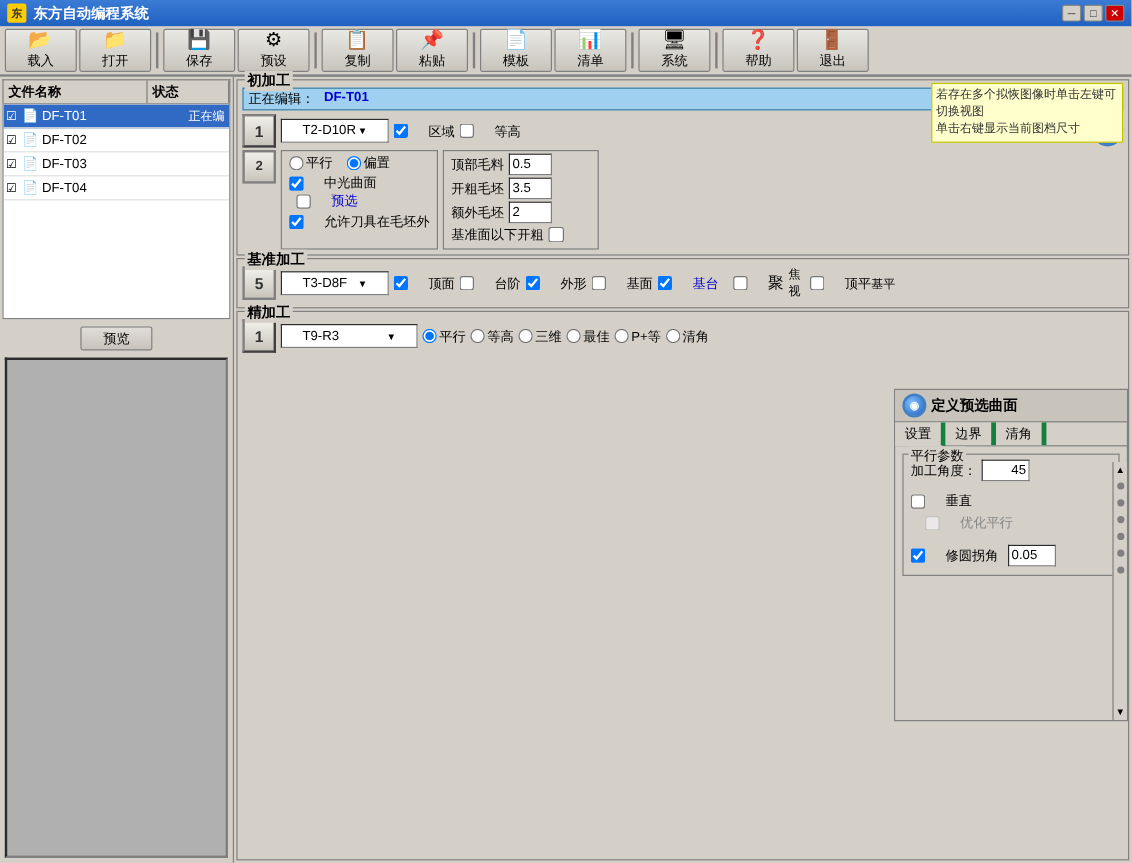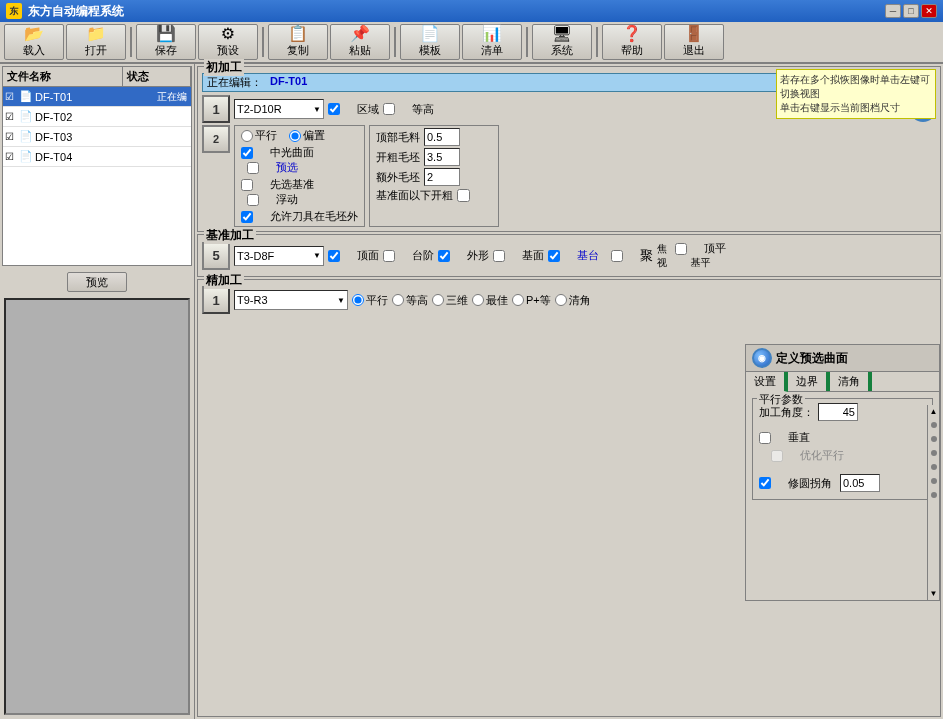--- a/index.html
+++ b/index.html
@@ -192,21 +192,21 @@
       cursor: pointer;
       color: #333;
     }
 
     .dropdown {
       height: 20px;
       background: white;
       border: 1px inset #808080;
       display: flex;
       align-items: center;
-      padding: 0 2px;
+      padding: 0 17px;
       cursor: pointer;
       font-size: 11px;
       min-width: 80px;
       justify-content: space-between;
     }
     .dropdown-arrow { margin-left: auto; font-size: 8px; }
 
     .checkbox-label {
       display: flex; align-items: center; gap: 17px;
       font-size: 11px; cursor: pointer;
@@ -518,30 +518,20 @@
           <div style="margin-bottom:2px;">
             <label class="checkbox-label">
               <input type="checkbox" checked="" style=""> 
                 <span>中光曲面</span>
             </label>
             <label class="checkbox-label" style="margin-left:6px;">
               <input type="checkbox" style=""> 
                 <span style="color:#0000cc;">预选</span>
             </label>
           </div>
-          <div style="margin-bottom:2px;">
-            <label class="checkbox-label">
-              <input type="checkbox" style=""> 
-                <span>先选基准</span>
-            </label>
-            <label class="checkbox-label" style="margin-left:6px;">
-              <input type="checkbox" style=""> 
-                <span>浮动</span>
-            </label>
-          </div>
           <div>
             <label class="checkbox-label">
               <input type="checkbox" checked="" style=""> 
                 <span>允许刀具在毛坯外</span>
             </label>
           </div>
         </div>
 
         <div style="border:1px solid #808080; padding:2px 6px; background:#d4d0c8; font-size:11px; min-width:130px;">
           <div class="row" style="gap:4px; margin-bottom:2px;">
@@ -594,21 +584,21 @@
         <label class="checkbox-label">
           <input type="checkbox" checked="" style=""> 
             <span style="color:#0000cc;">基台</span>
         </label>
 
         <label class="checkbox-label" style="margin-left:8px;">
           <input type="checkbox" style=""> 
             <span style="font-size:13px;">聚</span>
         </label>
         <span style="font-size:10px;">焦<br>视</span>
-        <div style="margin-left:4px; display:flex; flex-direction:column; align-items:center; font-size:10px;">
+        <div style="margin-left:4px; display:flex; flex-direction:row; align-items:flex-end; font-size:10px;">
           <label class="checkbox-label">
             <input type="checkbox" style=""> 
               <span>顶平</span>
           </label>
           <span>基平</span>
         </div>
       </div>
     </div>
 
     <div class="jingjia-group" style="flex:1;">

